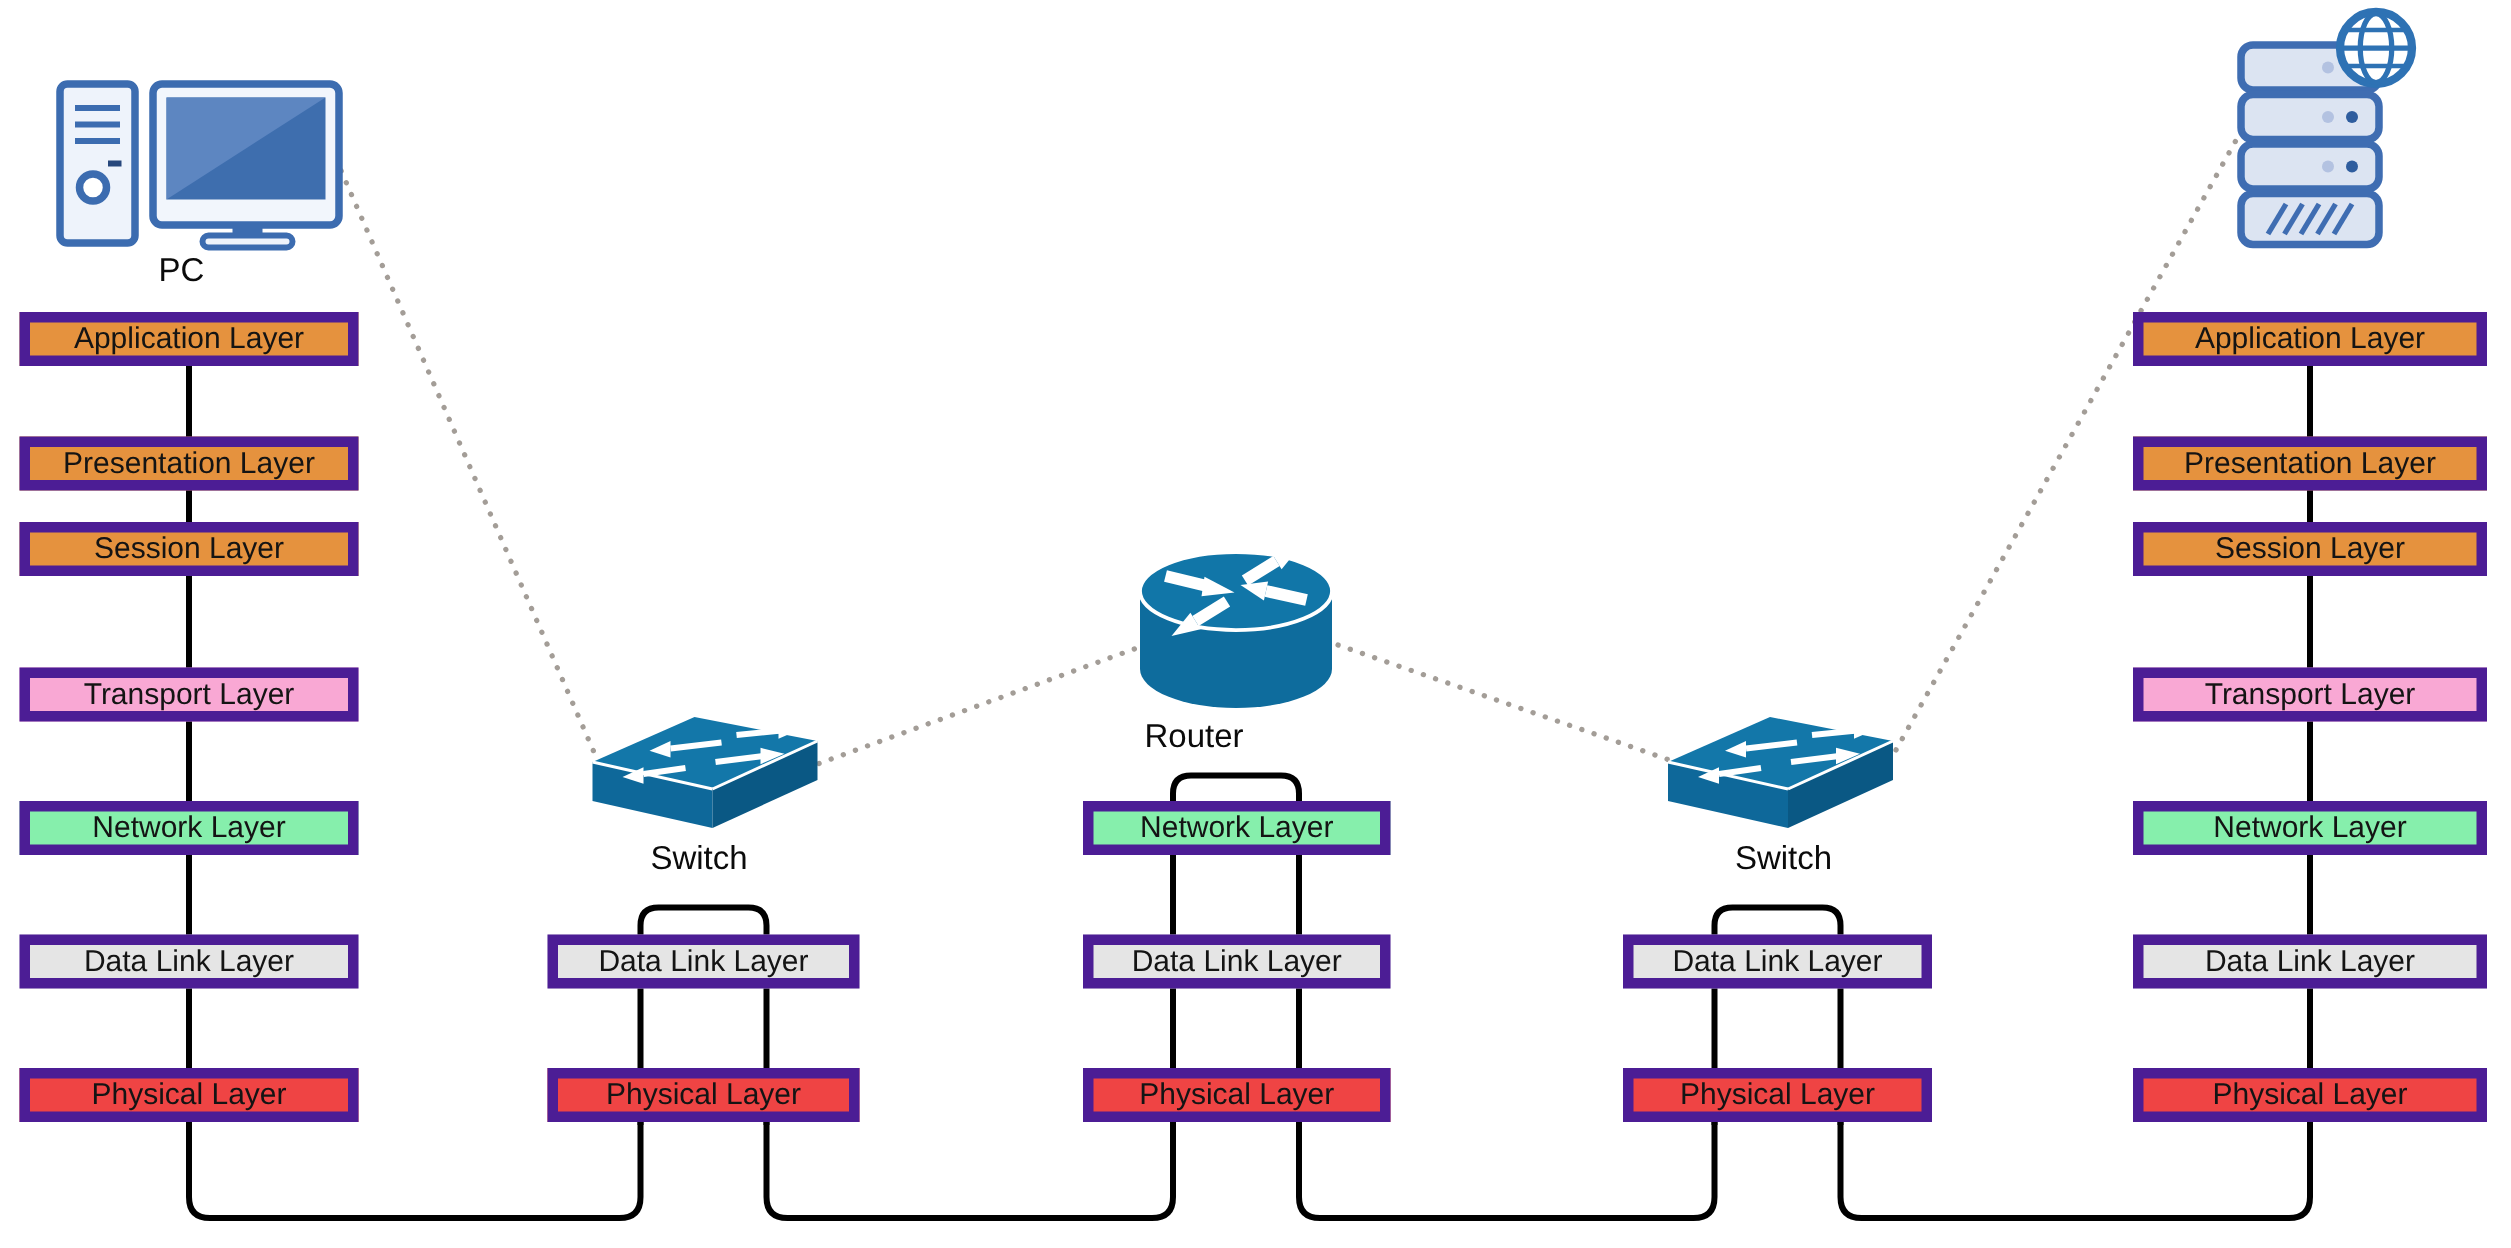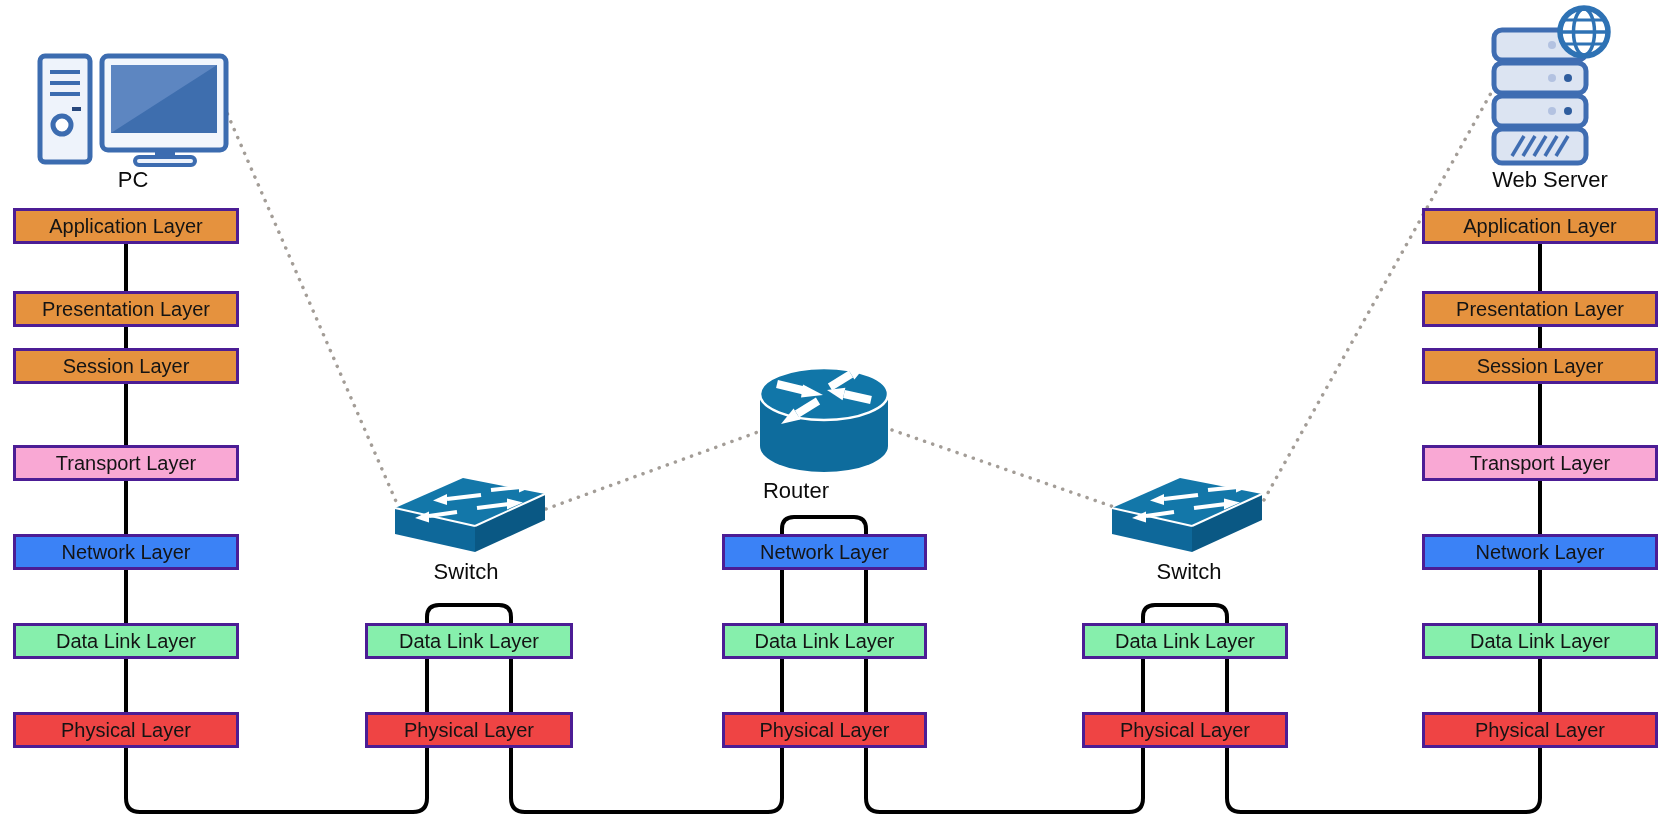--- a/index.html
+++ b/index.html
@@ -2,32 +2,32 @@
 <html><head>
 <meta charset="utf-8">
 <style>
   html,body{margin:0;padding:0;background:#ffffff;}
   .stage{
     position:relative;width:1674px;height:832px;background:#ffffff;overflow:hidden;
     font-family:"Liberation Sans","DejaVu Sans",sans-serif;
   }
   .lines-svg{position:absolute;left:0;top:0;width:1674px;height:832px;}
   .layer-box{
-    position:absolute;height:36px;box-sizing:border-box;border:3px solid #4c1d95;
+    position:absolute;height:36px;box-sizing:border-box;border:7px solid #4c1d95;
     display:flex;align-items:center;justify-content:center;
     font-size:20px;color:#141414;white-space:nowrap;
   }
   
   .r-app{top:208px}.r-pres{top:291px}.r-sess{top:348px}.r-trans{top:445px}
   .r-net{top:534px}.r-dl{top:623px}.r-phy{top:712px}
   
   .c-upper{background:#e5923e}
   .c-transport{background:#f9a8d4}
-  .c-network{background:#3b82f6}
-  .c-datalink{background:#86efac}
+  .c-network{background:#86efac}
+  .c-datalink{background:#e5e5e5}
   .c-physical{background:#ef4444}
   
   .s-pc{left:13px;width:226px}
   .s-sw1{left:365px;width:208px}
   .s-rt{left:722px;width:205px}
   .s-sw2{left:1082px;width:206px}
   .s-sv{left:1422px;width:236px}
   .device-label{
     position:absolute;font-size:22px;color:#0b0b0b;text-align:center;white-space:nowrap;
   }
@@ -146,25 +146,24 @@
       <g>
         <circle cx="92" cy="28" r="24" fill="#ffffff" stroke="#2e72b4" stroke-width="5.5"></circle>
         <ellipse cx="92" cy="28" rx="10.5" ry="23" fill="none" stroke="#2e72b4" stroke-width="3.5"></ellipse>
         <line x1="68" y1="28" x2="116" y2="28" stroke="#2e72b4" stroke-width="3.5"></line>
         <line x1="73" y1="16" x2="111" y2="16" stroke="#2e72b4" stroke-width="3"></line>
         <line x1="73" y1="40" x2="111" y2="40" stroke="#2e72b4" stroke-width="3"></line>
       </g>
     </g>
   </svg>
 
-  <div class="device-label" style="left:38px;top:167px;width:190px">PC</div>
+  <div class="device-label" style="left:26px;top:167px;width:190px">PC</div>
   <div class="device-label" style="left:366px;top:559px;width:200px">Switch</div>
   <div class="device-label" style="left:696px;top:478px;width:200px">Router</div>
   <div class="device-label" style="left:1089px;top:559px;width:200px">Switch</div>
-  <div class="device-label" style="left:1440px;top:167px;width:220px">Web Server</div>
 
   <div class="layer-box s-pc r-app  c-upper">Application Layer</div>
   <div class="layer-box s-pc r-pres c-upper">Presentation Layer</div>
   <div class="layer-box s-pc r-sess c-upper">Session Layer</div>
   <div class="layer-box s-pc r-trans c-transport">Transport Layer</div>
   <div class="layer-box s-pc r-net  c-network">Network Layer</div>
   <div class="layer-box s-pc r-dl   c-datalink">Data Link Layer</div>
   <div class="layer-box s-pc r-phy  c-physical">Physical Layer</div>
 
   <div class="layer-box s-sw1 r-dl  c-datalink">Data Link Layer</div>

